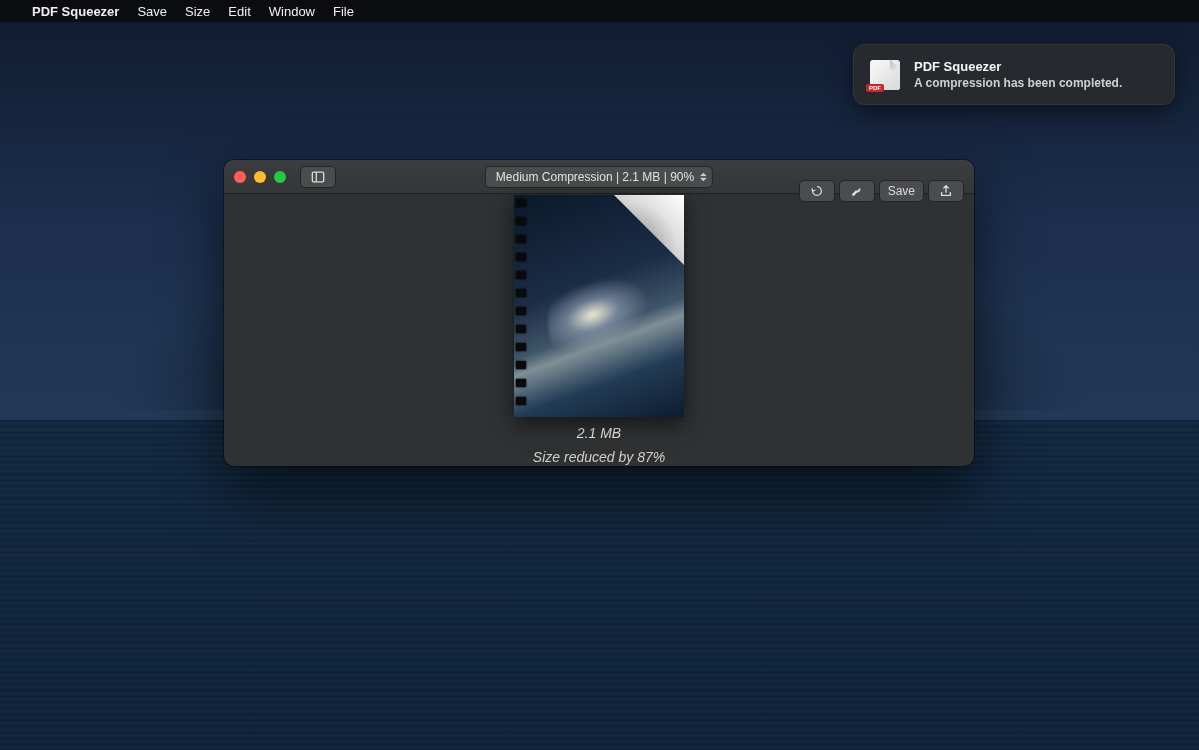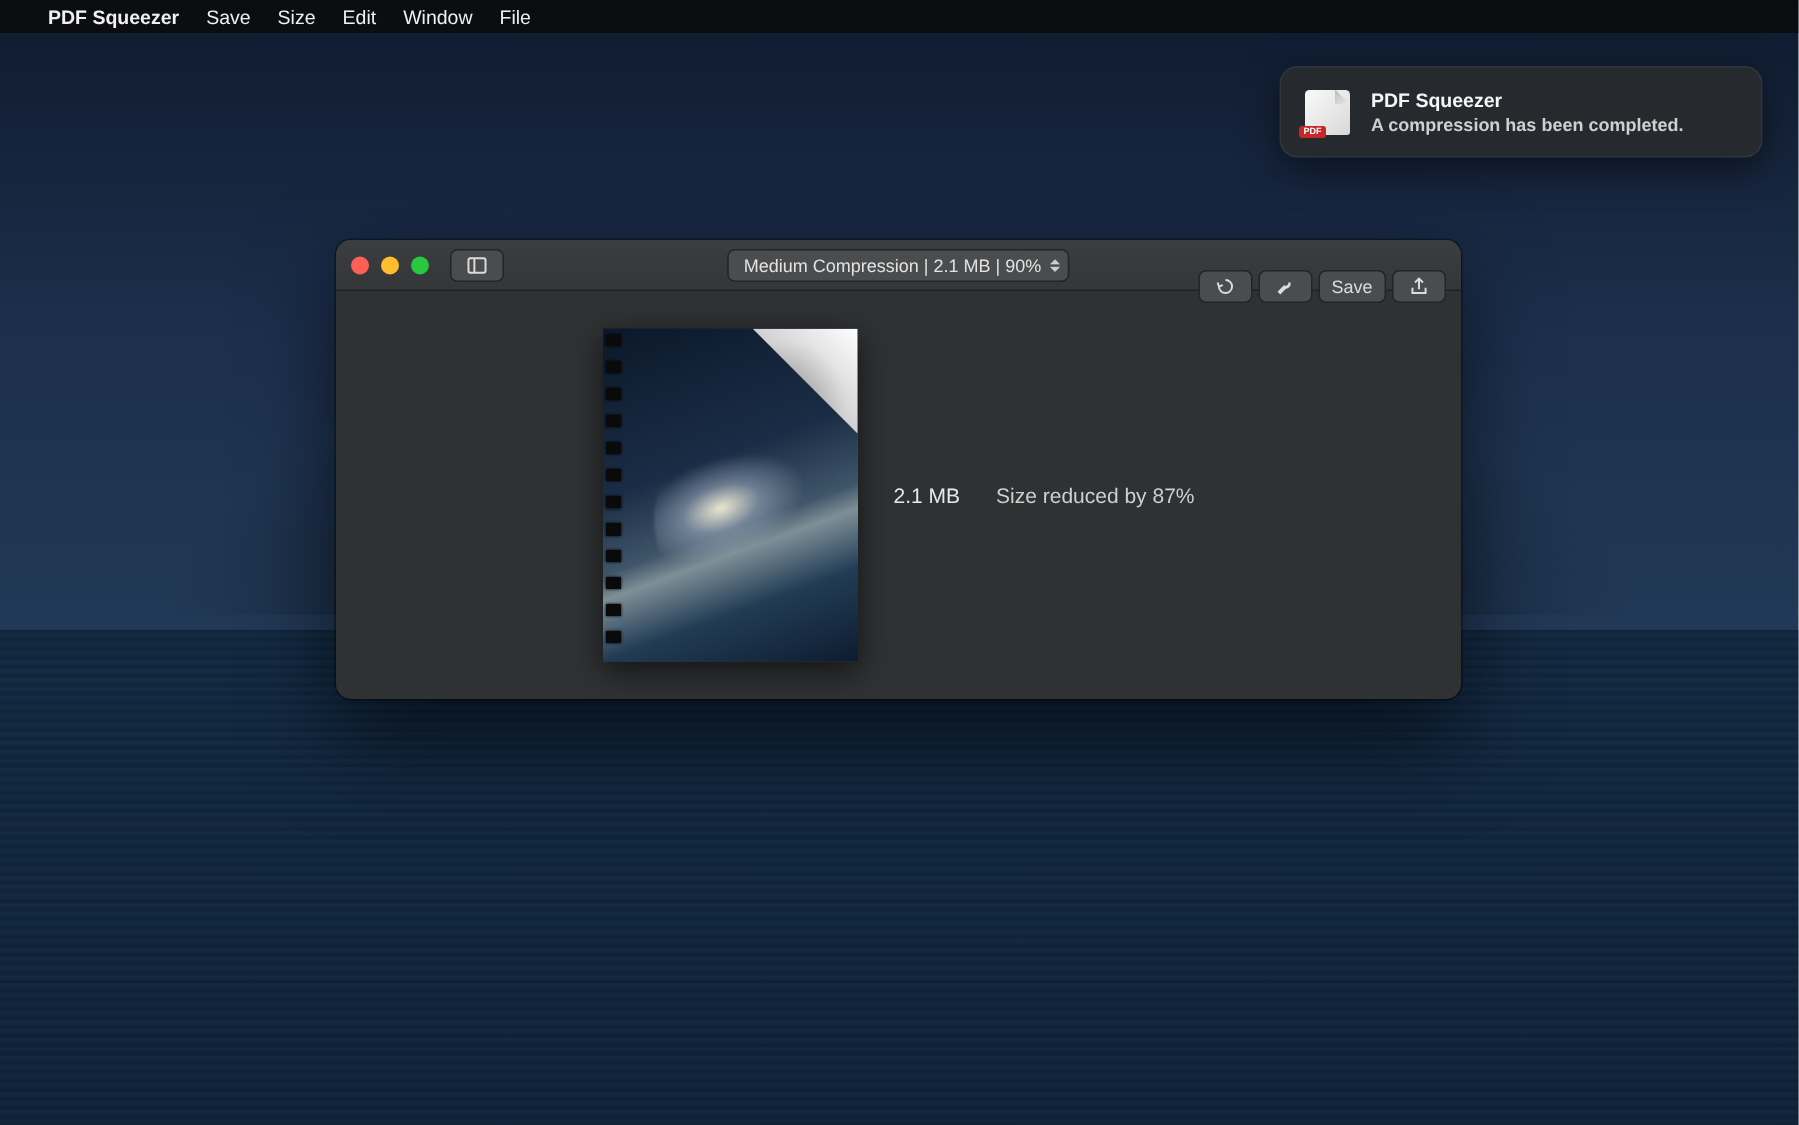--- a/index.html
+++ b/index.html
@@ -136,22 +136,23 @@
     position:absolute; right:5px; top:50%; transform:translateY(-50%);
     display:flex; flex-direction:column; line-height:0; gap:1px;
   }
   .compression-select .chev svg { width:7px; height:4px; fill:#ccc; }
   .titlebar .spacer { flex:1; }
   .tb-right { display:flex; gap:4px;margin-top:29px; }
 
   
   .winbody {
     height: calc(100% - 34px);
-    display:flex; flex-direction:row; align-items:center; justify-content:center;
-    gap: 24px;
+    display:flex; flex-direction:column; align-items:center; justify-content:center;
+    gap: 8px;
+    font-style: italic;
   }
   .doc-thumb {
     width: 170px; height: 222px;
     position:relative;
     background: linear-gradient(160deg, #0c182a 0%, #1a2d46 40%, #3f5568 58%, #7f8f97 64%, #213c55 78%, #0e1c2f 100%);
     box-shadow: 0 6px 20px rgba(0,0,0,0.6);
   }
   
   .doc-thumb::before {
     content:"";

